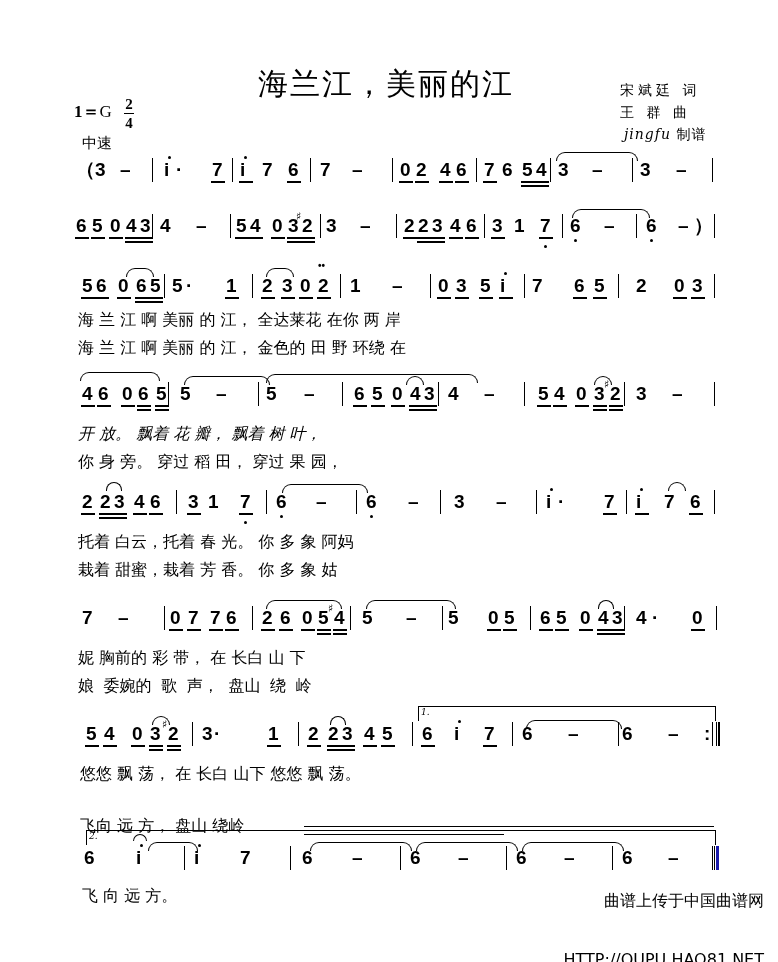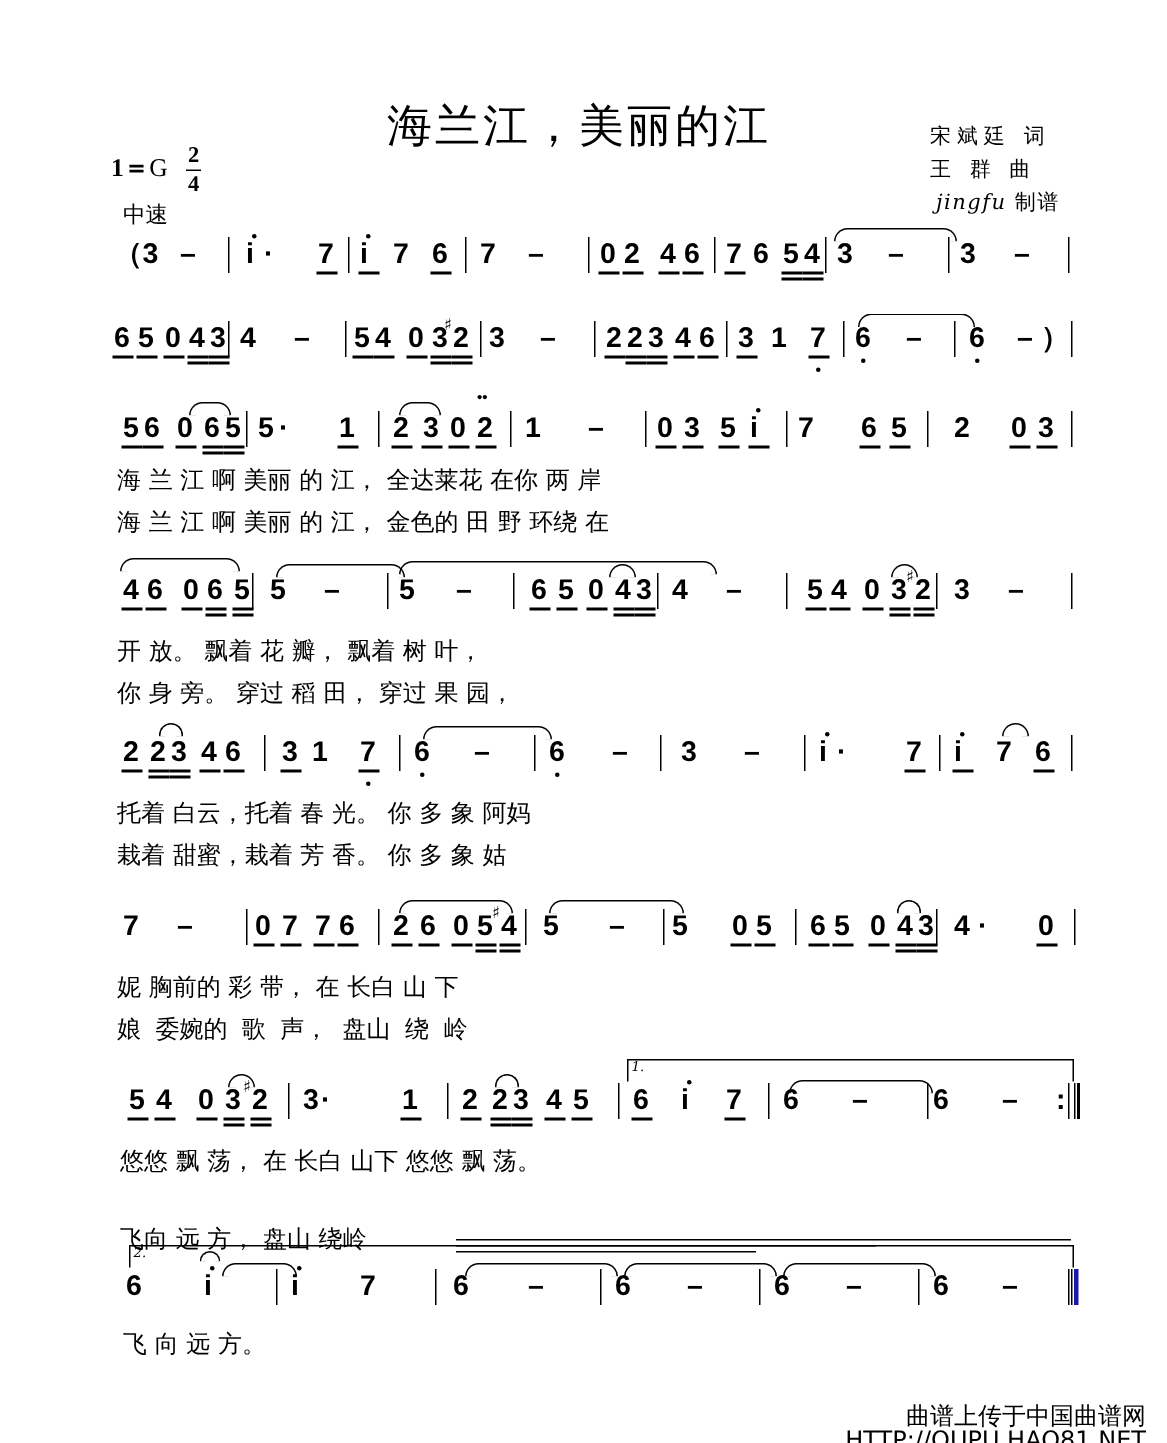--- a/index.html
+++ b/index.html
@@ -256,21 +256,21 @@
     <div class="sharp" style="left: 604px; top: 378px;">♯</div>
     <div class="tok" style="left: 636px; top: 384px;">3</div>
     <div class="tok" style="left: 672px; top: 384px;">–</div>
     <div class="barline" style="left: 168px; top: 382px;"></div>
     <div class="barline" style="left: 258px; top: 382px;"></div>
     <div class="barline" style="left: 342px; top: 382px;"></div>
     <div class="barline" style="left: 438px; top: 382px;"></div>
     <div class="barline" style="left: 524px; top: 382px;"></div>
     <div class="barline" style="left: 624px; top: 382px;"></div>
     <div class="barline" style="left: 714px; top: 382px;"></div>
-    <div class="lyric" style="left: 78px; top: 424px;">开          放。                  飘着  花   瓣，      飘着  树    叶，</div>
+    <div class="lyric" style="left: 78px; top: 424px; font-style: italic;">开          放。                  飘着  花   瓣，      飘着  树    叶，</div>
     <div class="lyric" style="left: 78px; top: 452px;">你    身    旁。                  穿过  稻   田，      穿过  果    园，</div>
     <div class="tok" style="left: 82px; top: 492px;">2</div>
     <div class="ul" style="left: 81px; top: 513px; width: 14px;"></div>
     <div class="tok" style="left: 100px; top: 492px;">2</div>
     <div class="ul" style="left: 99px; top: 513px; width: 14px;"></div>
     <div class="ul" style="left: 99px; top: 517px; width: 14px;"></div>
     <div class="tok" style="left: 114px; top: 492px;">3</div>
     <div class="ul" style="left: 113px; top: 513px; width: 14px;"></div>
     <div class="ul" style="left: 113px; top: 517px; width: 14px;"></div>
     <div class="tok" style="left: 134px; top: 492px;">4</div>
@@ -465,14 +465,14 @@
     <div class="tie" style="left: 416px; top: 842px; width: 100px;"></div>
     <div class="tie" style="left: 522px; top: 842px; width: 100px;"></div>
     <div class="tok" style="left: 318px; top: 256px; font-size: 10px;">••</div>
     <div class="dim-line" style="left: 304px; top: 826px; width: 410px;"></div>
     <div class="dim-line" style="left: 304px; top: 830px; width: 280px;"></div>
     <div class="dim-line" style="left: 304px; top: 834px; width: 200px;"></div>
     <div class="barline" style="left: 716px; top: 846px; width: 3px; background: rgb(26, 26, 170);"></div>
     <div class="barline" style="left: 718px; top: 722px; width: 2px;"></div>
   </div>
 
-<div class="footer cn" style="top:934px;margin-left:42px;">曲谱上传于中国曲谱网</div>
+<div class="footer cn" style="top:891px;margin-left:42px;">曲谱上传于中国曲谱网</div>
 <div class="footer url" style="top:950px;">HTTP://QUPU.HAO81.NET</div>
 
 </body></html>

